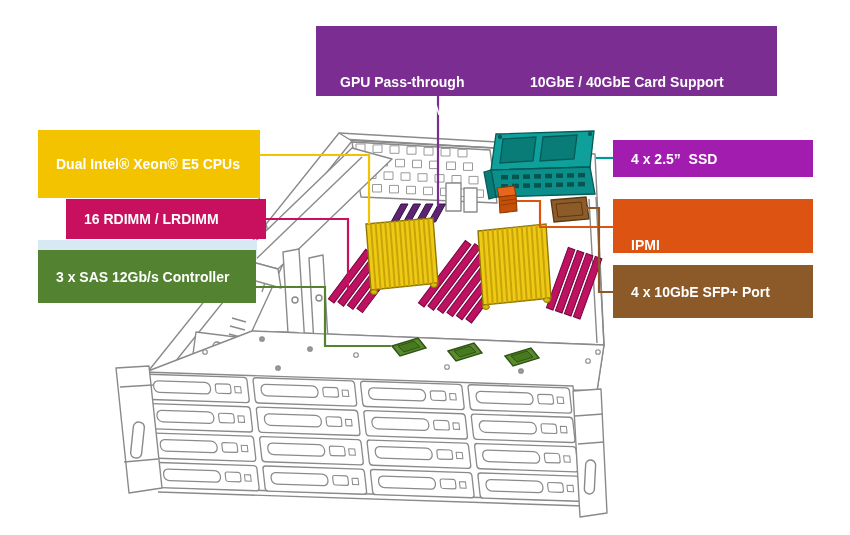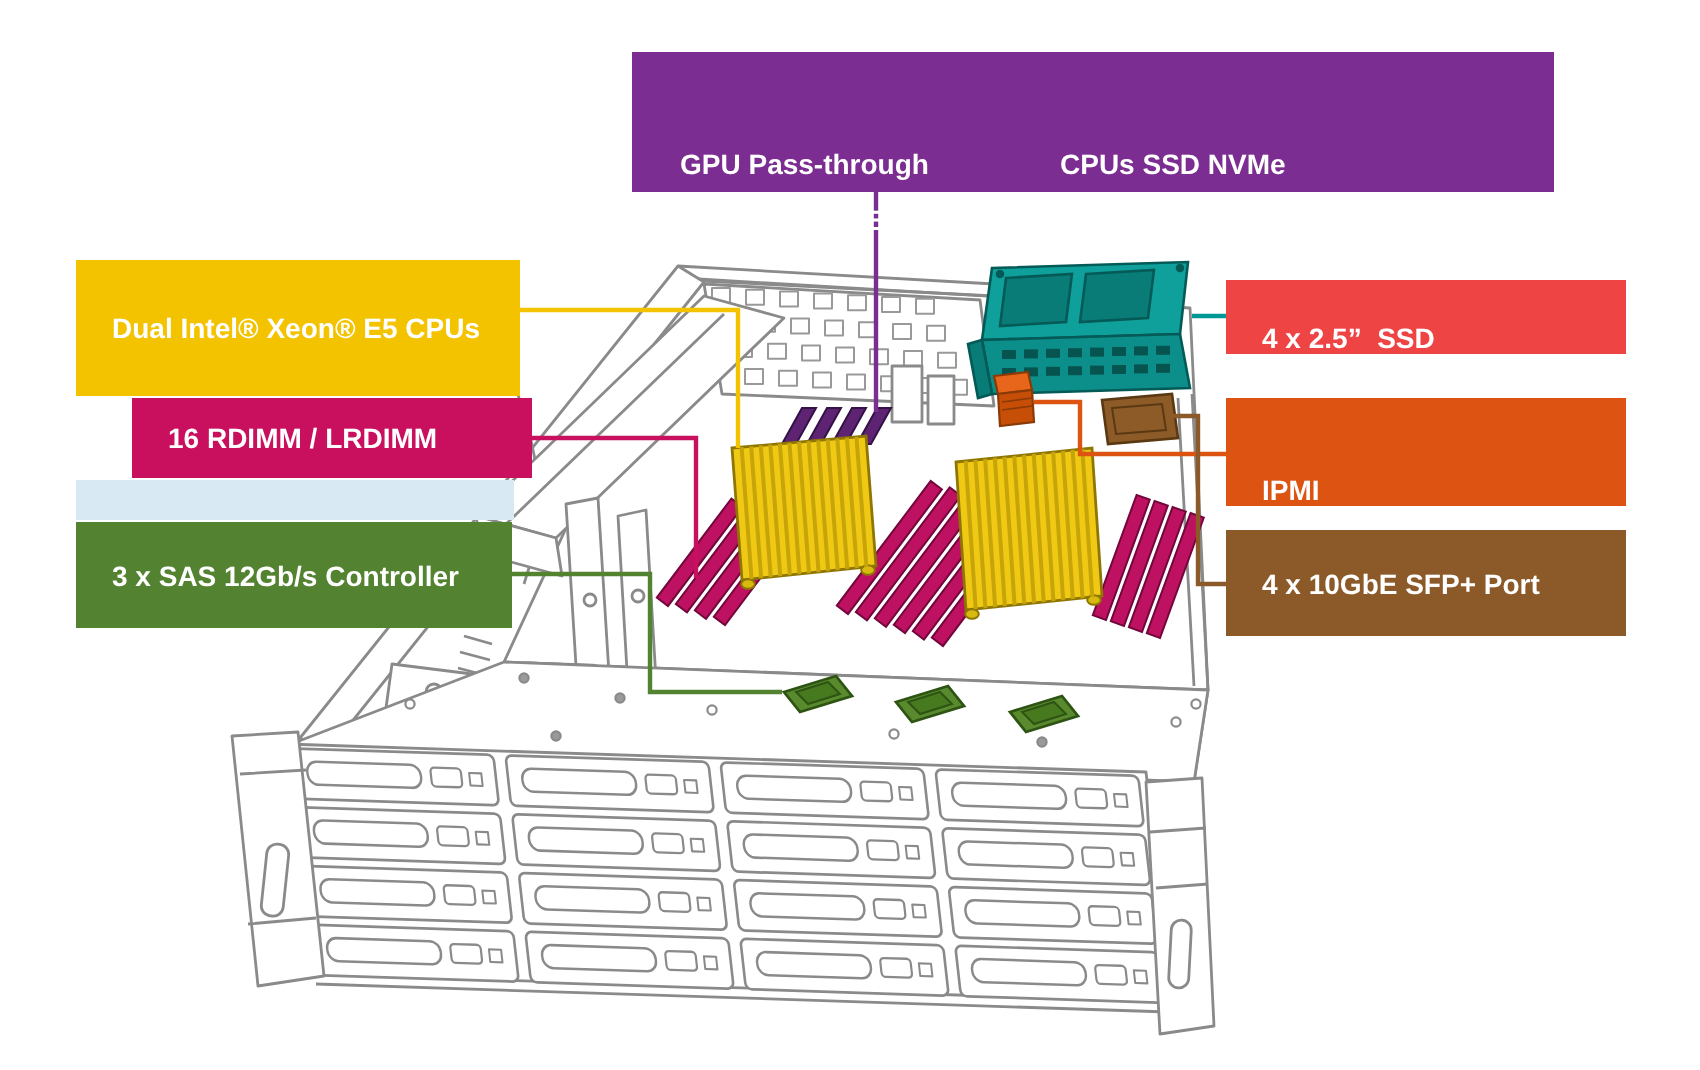--- a/index.html
+++ b/index.html
@@ -7,21 +7,21 @@
          font-family:"Liberation Sans","DejaVu Sans",sans-serif;}
   #art{position:absolute;left:0;top:0;}
   .box{position:absolute;color:#fff;font-weight:bold;font-size:14px;
        display:flex;align-items:center;white-space:pre;box-sizing:border-box;}
   .pl{padding-left:18px;}
   #box-top{left:316px;top:26px;width:461px;height:70px;display:block;padding:10px 0 0 24px;}
   .topgrid{display:grid;grid-template-columns:190px auto;grid-auto-rows:28px;align-items:center;}
   #box-cpu{left:38px;top:130px;width:222px;height:68px;}
   #box-mem{left:38px;top:199px;width:200px;height:40px;margin-left:28px;}
   #strip{left:38px;top:240px;width:219px;height:20px;position:absolute;}
-  #box-sas{left:38px;top:261px;width:218px;height:53px;}
+  #box-sas{left:38px;top:250px;width:218px;height:53px;}
   #box-ssd{left:613px;top:140px;width:200px;height:37px;}
   #box-ipmi{left:613px;top:199px;width:200px;height:54px;}
   #box-sfp{left:613px;top:265px;width:200px;height:53px;}
 </style>
 </head>
 <body>
 
 <div id="stage">
 
 <svg id="art" width="850" height="535" viewBox="0 0 850 535">
@@ -334,37 +334,38 @@
     <polyline points="256,287 325,287 325,346 391,346" stroke="#538230"></polyline>
     <polyline points="596,158 613,158" stroke="#009894"></polyline>
     <polyline points="517,201 540,201 540,227 613,227" stroke="#DD5412"></polyline>
     <polyline points="586,208 599,208 599,292 613,292" stroke="#8C5A28"></polyline>
   </g>
 </svg>
 
 <div class="box" id="box-top" style="background-color: rgb(123, 45, 145);">
   <div class="topgrid">
     <span>GPU Pass-through</span>
+    <span>10GbE / 40GbE Card Support</span>
     <span>CPUs SSD NVMe</span>
     <span>12Gb/s SAS HBA Support</span>
   </div>
 </div>
 
 <div class="box pl" id="box-cpu" style="background-color: rgb(243, 195, 0);">
   <span>Dual Intel® Xeon® E5 CPUs</span>
 </div>
 <div class="box pl" id="box-mem" style="background-color: rgb(200, 16, 95);">
   <span>16 RDIMM / LRDIMM</span>
 </div>
 <div id="strip" style="background-color: rgb(216, 233, 243);"></div>
 <div class="box pl" id="box-sas" style="background-color: rgb(83, 130, 48);">
   <span>3 x SAS 12Gb/s Controller</span>
 </div>
 
-<div class="box pl" id="box-ssd" style="background-color: #ef4444; align-items: flex-end;">
+<div class="box pl" id="box-ssd" style="background-color: #a21caf;">
   <span>4 x 2.5”  SSD</span>
 </div>
 <div class="box pl" id="box-ipmi" style="background-color: rgb(221, 84, 18); align-items: flex-end;">
   <span>IPMI</span>
 </div>
 <div class="box pl" id="box-sfp" style="background-color: rgb(140, 90, 40);">
   <span>4 x 10GbE SFP+ Port</span>
 </div>
 
 </div>

